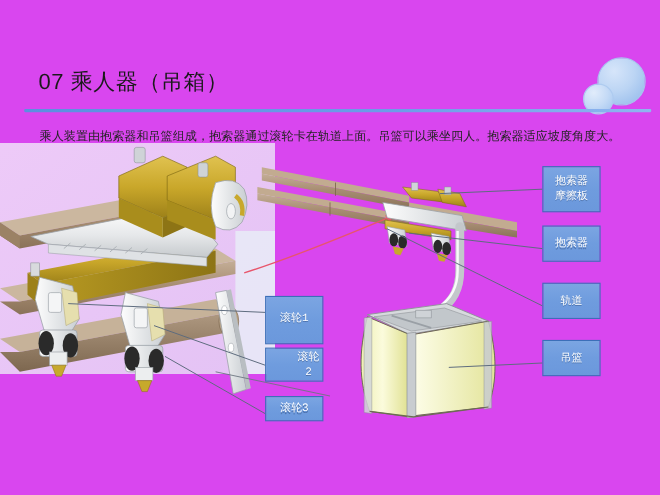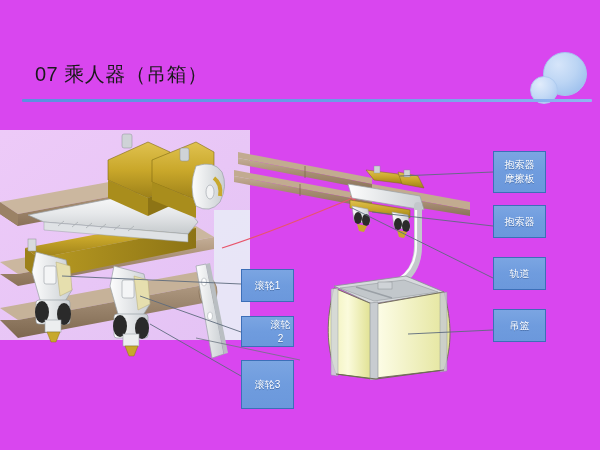--- a/index.html
+++ b/index.html
@@ -55,34 +55,35 @@
     text-align:center;
     display:flex;align-items:center;justify-content:center;
     box-sizing:border-box;
     text-shadow:0 1px 0 rgba(40,70,120,.5);
   }
   .callout span{display:block;}
   #lbl-friction{left:493px;top:151px;width:53px;height:42px;}
   #lbl-gripper{left:493px;top:205px;width:53px;height:33px;}
   #lbl-track{left:493px;top:257px;width:53px;height:33px;}
   #lbl-cabin{left:493px;top:309px;width:53px;height:33px;}
-  #lbl-roller1{left:241px;top:269px;width:53px;height:33px;}
+  #lbl-roller1{left:241px;top:269px;width:53px;height:44px;font-family:Liberation Mono, monospace;}
   #lbl-roller2{left:241px;top:316px;width:53px;height:31px;padding-left:26px;}
-  #lbl-roller3{left:241px;top:360px;width:53px;height:49px;}
+  #lbl-roller3{left:241px;top:360px;width:53px;height:23px;}
 </style>
 </head>
 <body>
 
 <div id="slide">
 
   <div class="deco-circle" id="circle-big"></div>
   <div class="deco-circle" id="circle-small"></div>
 
   <div id="page-title">07 乘人器（吊箱）</div>
   <div id="title-rule"></div>
+  <div id="subtitle">乘人装置由抱索器和吊篮组成，抱索器通过滚轮卡在轨道上面。吊篮可以乘坐四人。抱索器适应坡度角度大。</div>
 
   <div id="illustration">
     <svg width="600" height="250" viewBox="0 0 600 250" xmlns="http://www.w3.org/2000/svg">
       <defs>
         <linearGradient id="gBeam" x1="0" y1="0" x2="0" y2="1">
           <stop offset="0%" stop-color="#c4ae97"></stop>
           <stop offset="45%" stop-color="#a88e73"></stop>
           <stop offset="100%" stop-color="#8a7259"></stop>
         </linearGradient>
         <linearGradient id="gBeamDark" x1="0" y1="0" x2="0" y2="1">

